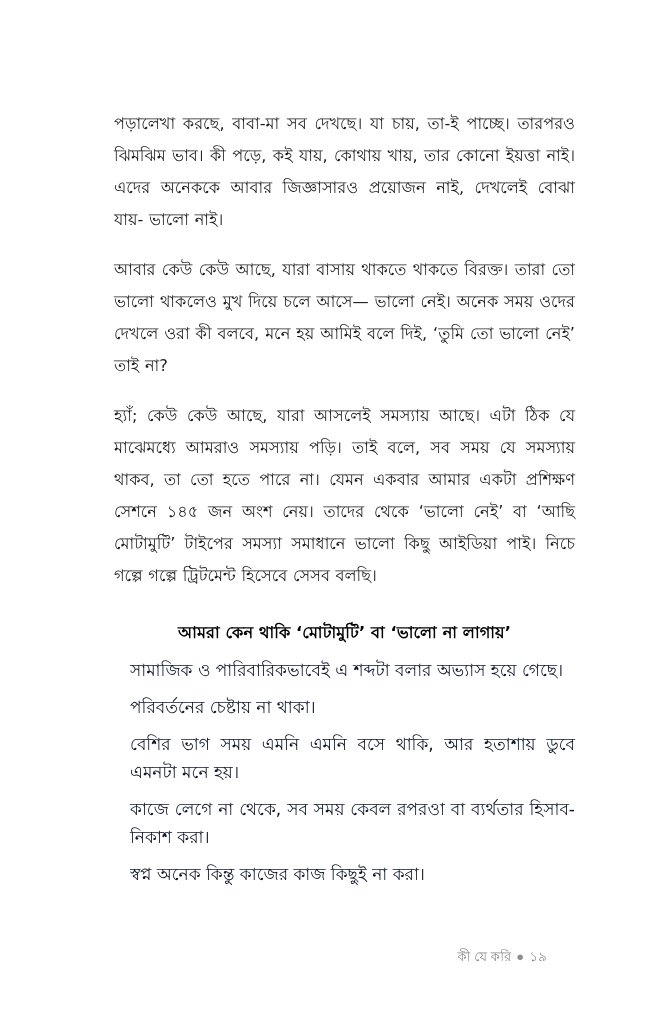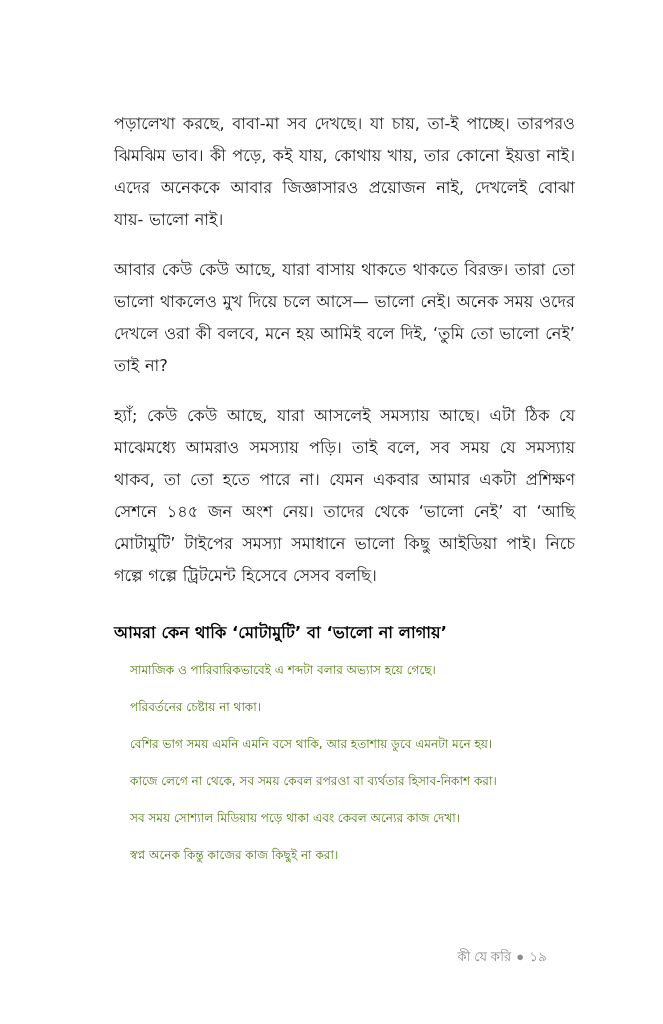--- a/index.html
+++ b/index.html
@@ -40,40 +40,40 @@
     color: #1b1b1b;
   }
   .para:last-child { margin-bottom: 0; }
 
   
   .section-heading {
     margin: 26px 0 8px 0;
     font-size: 16.2px;
     line-height: 30px;
     font-weight: 700;
-    text-align: left;
+    text-align: center;
     color: #000000;
     letter-spacing: 0.1px;
   }
 
   
   .list {
     margin: 0;
     padding: 0;
     list-style: none;
   }
 
   .list-item {
     margin: 0 0 9px 0;
     padding: 0 0 0 16px;
-    font-size: 12px;
+    font-size: 17px;
     line-height: 28px;
     text-align: justify;
     text-justify: inter-word;
-    color: #4d7c0f;
+    color: #0f172a;
   }
   .list-item:last-child { margin-bottom: 12px; }
 
   
   .para, .list-item { text-align-last: left; }
 
   
   .footer {
     position: absolute;
     left: 0;
@@ -107,21 +107,20 @@
 
     <p class="para">হ্যাঁ; কেউ কেউ আছে, যারা আসলেই সমস্যায় আছে। এটা ঠিক যে মাঝেমধ্যে আমরাও সমস্যায় পড়ি। তাই বলে, সব সময় যে সমস্যায় থাকব, তা তো হতে পারে না। যেমন একবার আমার একটা প্রশিক্ষণ সেশনে ১৪৫ জন অংশ নেয়। তাদের থেকে ‘ভালো নেই’ বা ‘আছি মোটামুটি’ টাইপের সমস্যা সমাধানে ভালো কিছু আইডিয়া পাই। নিচে গল্পে গল্পে ট্রিটমেন্ট হিসেবে সেসব বলছি।</p>
 
     <h2 class="section-heading">আমরা কেন থাকি ‘মোটামুটি’ বা ‘ভালো না লাগায়’</h2>
 
     <ul class="list">
       <li class="list-item">সামাজিক ও পারিবারিকভাবেই এ শব্দটা বলার অভ্যাস হয়ে গেছে।</li>
       <li class="list-item">পরিবর্তনের চেষ্টায় না থাকা।</li>
       <li class="list-item">বেশির ভাগ সময় এমনি এমনি বসে থাকি, আর হতাশায় ডুবে এমনটা মনে হয়।</li>
       <li class="list-item">কাজে লেগে না থেকে, সব সময় কেবল রপরওা বা ব্যর্থতার হিসাব-নিকাশ করা।</li>
-      <li class="list-item">সব সময় সোশ্যাল মিডিয়ায় পড়ে থাকা এবং কেবল অন্যের কাজ দেখা।</li>
       <li class="list-item">স্বপ্ন অনেক কিন্তু কাজের কাজ কিছুই না করা।</li>
     </ul>
 
   </div>
 
   <div class="footer">
     <span>কী যে করি</span><span class="sep">●</span><span class="folio">১৯</span>
   </div>
 
 </div>

